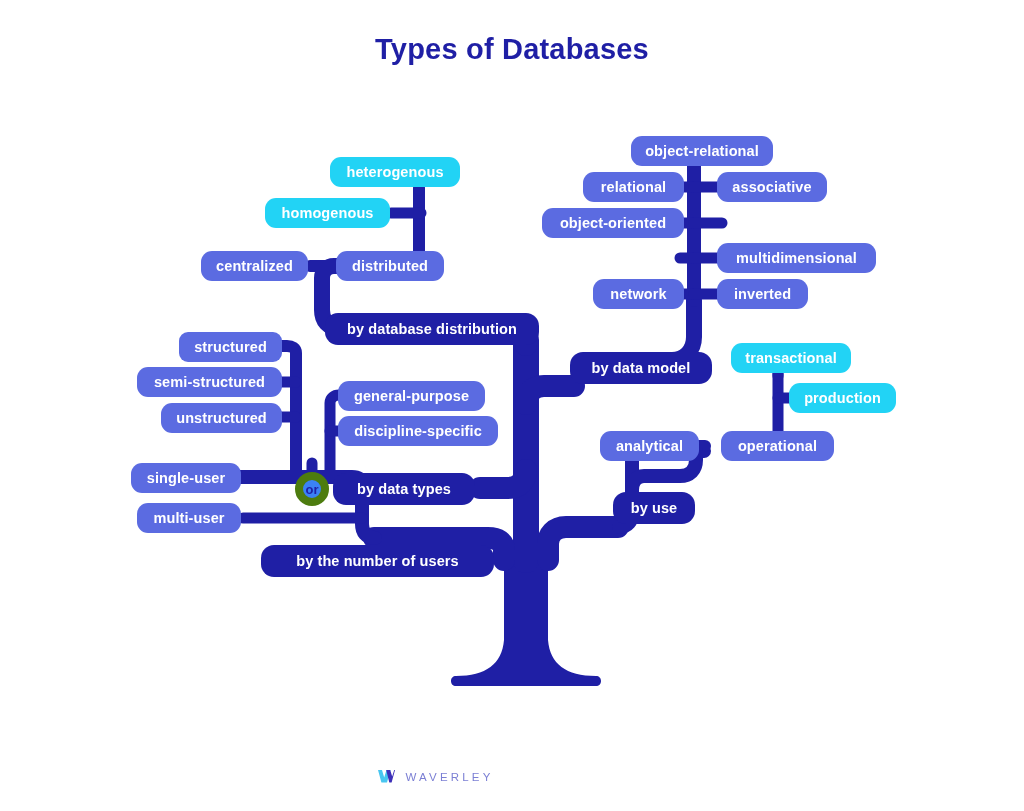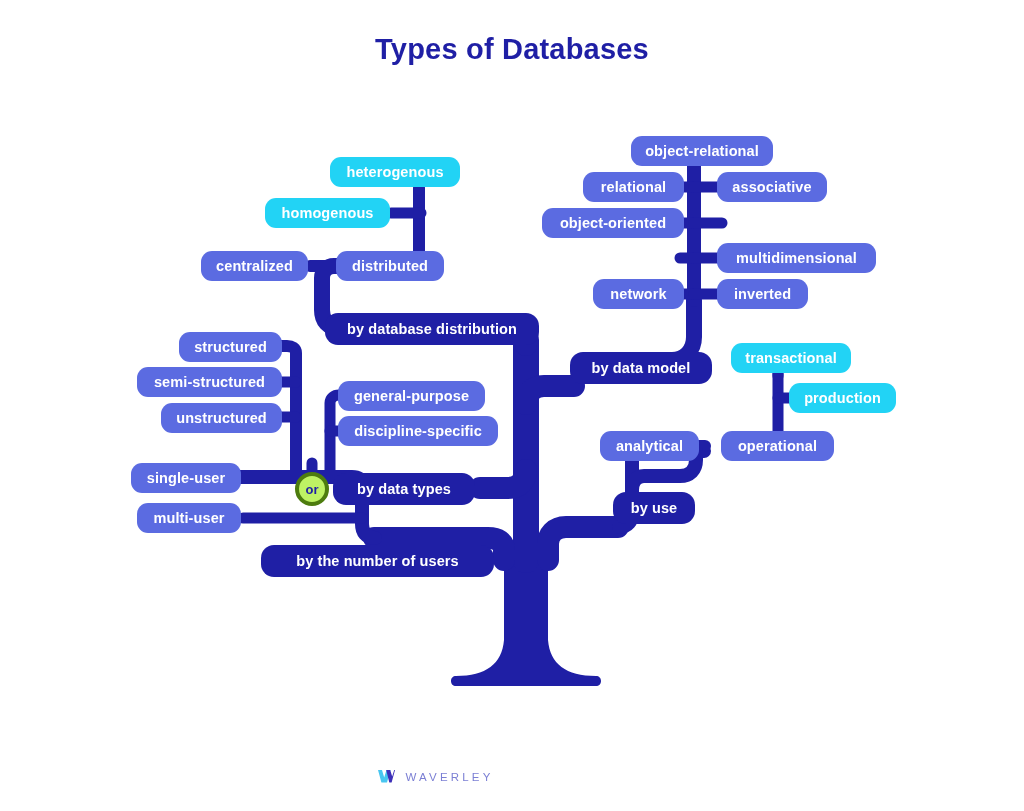--- a/index.html
+++ b/index.html
@@ -54,22 +54,22 @@
     letter-spacing: 0.1px;
   }
   .node.lvl1 { background: #1f1fa5; font-size: 14.5px; border-radius: 13px; height: 32px; }
   .node.lvl2 { background: #5b6be1; }
   .node.lvl3 { background: #22d3f5; }
   .or-node {
     position: absolute;
     width: 34px;
     height: 34px;
     border-radius: 50%;
-    background: #bef264;
-    border: 4px solid #4d7c0f;
+    background: #3b82f6;
+    border: 8px solid #4d7c0f;
     box-sizing: border-box;
     display: flex;
     align-items: center;
     justify-content: center;
     color: #1f1fa5;
     font-size: 13px;
     font-weight: bold;
     text-align: right;
   }
   #footer {
@@ -162,21 +162,21 @@
 
     </g>
   </svg>
 
   <div class="node lvl3" style="left:330px; top:157px; width:130px;text-align:center;">heterogenous</div>
   <div class="node lvl3" style="left:265px; top:198px; width:125px;">homogenous</div>
   <div class="node lvl2" style="left:201px; top:251px; width:107px;">centralized</div>
   <div class="node lvl2" style="left:336px; top:251px; width:108px;">distributed</div>
   <div class="node lvl1" style="left:325px; top:313px; width:214px;">by database distribution</div>
 
-  <div class="node lvl2" style="left:179px; top:332px; width:103px;">structured</div>
+  <div class="node lvl2" style="left:179px; top:332px; width:103px;border-radius:9px;">structured</div>
   <div class="node lvl2" style="left:137px; top:367px; width:145px;">semi-structured</div>
   <div class="node lvl2" style="left:161px; top:403px; width:121px;">unstructured</div>
   <div class="node lvl2" style="left:338px; top:381px; width:147px;">general-purpose</div>
   <div class="node lvl2" style="left:338px; top:416px; width:160px;">discipline-specific</div>
   <div class="node lvl1" style="left:333px; top:473px; width:142px;">by data types</div>
   <div class="or-node" style="left:295px; top:472px;">or</div>
 
   <div class="node lvl2" style="left:131px; top:463px; width:110px;">single-user</div>
   <div class="node lvl2" style="left:137px; top:503px; width:104px;">multi-user</div>
   <div class="node lvl1" style="left:261px; top:545px; width:233px;">by the number of users</div>

